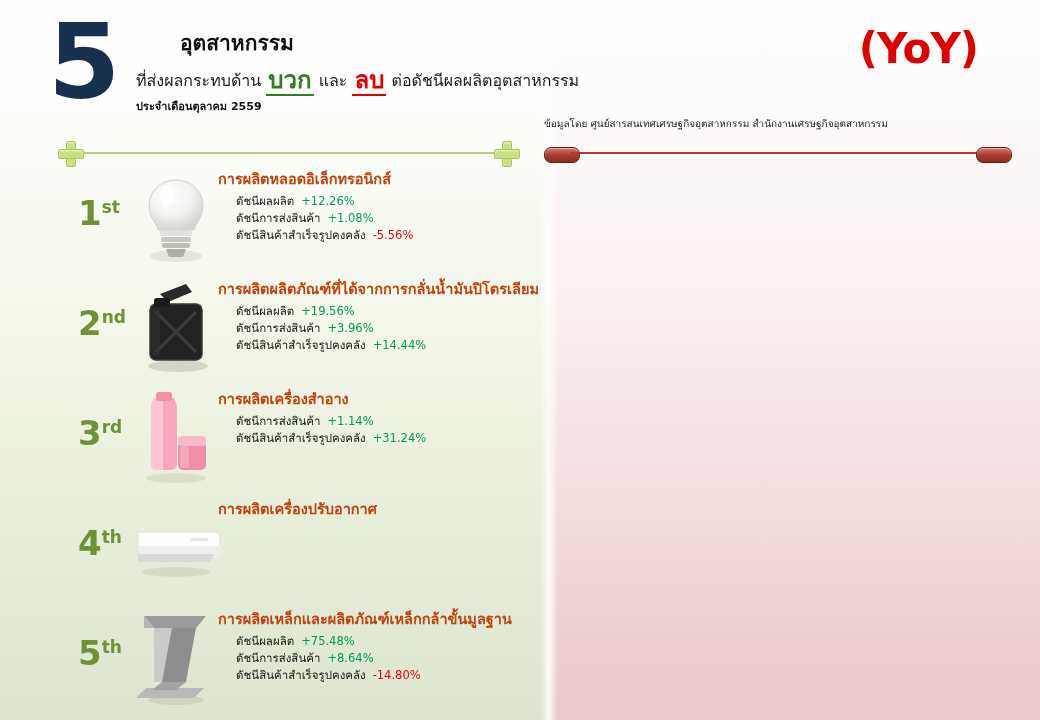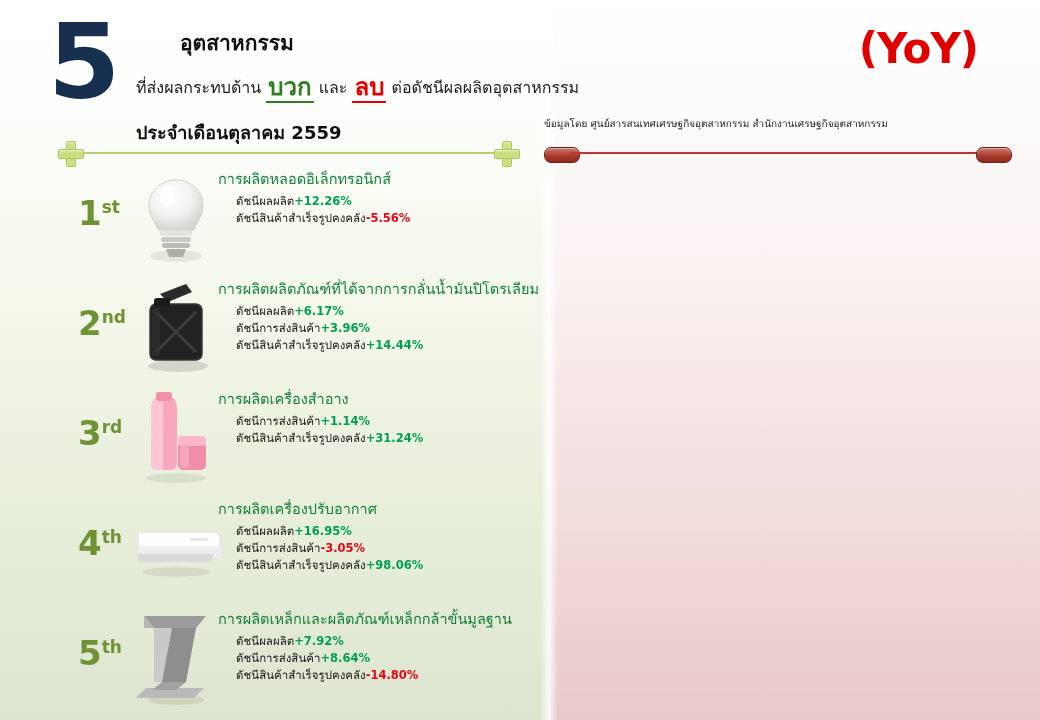--- a/index.html
+++ b/index.html
@@ -20,25 +20,25 @@
     background:linear-gradient(to right,rgba(255,255,255,0),rgba(255,255,255,.85),rgba(255,255,255,0));}
 
   
   .big-five{
     position:absolute;left:48px;top:10px;
     font-size:104px;line-height:104px;font-weight:bold;color:#17304f;
     letter-spacing:-3px;
   }
   .hdr{position:absolute;left:136px;top:30px;width:430px;color:#1a1a1a;}
   .hdr-line1{font-size:21px;font-weight:bold;line-height:26px;color:#111;margin-left:44px;}
-  .hdr-line2{font-size:16px;line-height:30px;margin-top:16px;white-space:nowrap;}
+  .hdr-line2{font-size:16px;line-height:30px;margin-top:9px;white-space:nowrap;}
   .hdr-line2 .kw{font-size:24px;font-weight:bold;vertical-align:-2px;padding:0 2px;}
   .kw-pos{color:#2e7d1e;border-bottom:2px solid #2e7d1e;}
   .kw-neg{color:#e00000;border-bottom:2px solid #e00000;}
-  .hdr-line3{font-size:18px;font-weight:bold;margin-top:15px;color:#111;}
+  .hdr-line3{font-size:11px;font-weight:bold;margin-top:1px;color:#111;}
   .yoy{position:absolute;right:62px;top:24px;font-size:42px;font-weight:bold;color:#e00000;
        letter-spacing:-1px;}
   .source{position:absolute;left:544px;top:116px;font-size:10px;color:#1a1a1a;white-space:nowrap;}
 
   
   .divider{position:absolute;height:30px;}
   .div-left{left:58px;top:138px;width:462px;}
   .div-right{left:544px;top:138px;width:468px;}
   .rule{position:absolute;top:14px;height:2px;}
   .rule-g{left:26px;right:26px;background:#b3d171;}
@@ -58,26 +58,26 @@
   
   .col{position:absolute;top:162px;}
   .col-left{left:0;width:548px;}
   .col-right{left:548px;width:492px;}
   .item{position:relative;height:110px;}
   .rank{position:absolute;left:78px;top:34px;font-size:34px;font-weight:bold;line-height:34px;}
   .rank sup{font-size:17px;font-weight:bold;vertical-align:super;line-height:0;}
   .col-left .rank{color:#6f9235;}
   .thumb{position:absolute;left:130px;top:6px;width:92px;height:98px;}
   .txt{position:absolute;left:218px;top:8px;width:330px;}
-  .name{font-size:14.5px;font-weight:normal;color:#15803d;line-height:18px;white-space:nowrap;}
+  .name{font-size:14.5px;font-weight:bold;color:#c2410c;line-height:18px;white-space:nowrap;}
   .metrics{margin-top:5px;}
   .metric{font-size:11.5px;color:#1a1a1a;line-height:17px;white-space:nowrap;}
   .col-left .metric{padding-left:18px;}
   .metric .lbl{display:inline-block;}
-  .metric .val{font-weight:bold;}
+  .metric .val{font-weight:normal;padding-left:7px;}
   .pos{color:#00a050;}
   .neg{color:#e30613;}
 
   
   .icon{width:100%;height:100%;display:block;}
 </style>
 </head>
 <body>
 
 <div id="root">
@@ -132,41 +132,42 @@
             <rect x="31" y="69" width="30" height="5" rx="2" fill="#c9c9c4"></rect>
             <rect x="32" y="75" width="28" height="5" rx="2" fill="#bdbdb8"></rect>
             <path d="M36 81h20l-3 8H39z" fill="#b0b0ab"></path>
             <ellipse cx="37" cy="28" rx="7" ry="11" fill="#fff" opacity=".85"></ellipse>
           </svg>
         </div>
         <div class="txt">
           <div class="name">การผลิตหลอดอิเล็กทรอนิกส์</div>
           <div class="metrics">
             <div class="metric"><span class="lbl">ดัชนีผลผลิต</span><span class="val pos">+12.26%</span></div>
+            <div class="metric"><span class="lbl">ดัชนีการส่งสินค้า</span><span class="val pos">+1.08%</span></div>
             <div class="metric"><span class="lbl">ดัชนีสินค้าสำเร็จรูปคงคลัง</span><span class="val neg">-5.56%</span></div>
           </div>
         </div>
       </div>
       <div class="item">
         <div class="rank"><span>2</span><sup>nd</sup></div>
         <div class="thumb">
           <svg class="icon" viewBox="0 0 92 98">
             <ellipse cx="48" cy="88" rx="30" ry="6" fill="#000" opacity=".12"></ellipse>
             <path d="M30 16l26-10 6 8-24 10z" fill="#2b2b2b"></path>
             <rect x="20" y="26" width="52" height="56" rx="6" fill="#222"></rect>
             <rect x="20" y="26" width="52" height="56" rx="6" fill="none" stroke="#3a3a3a" stroke-width="1.5"></rect>
             <path d="M26 34l40 40M66 34L26 74" stroke="#3c3c3c" stroke-width="3" fill="none"></path>
             <rect x="24" y="20" width="16" height="9" rx="3" fill="#1b1b1b"></rect>
             <rect x="22" y="30" width="8" height="48" rx="4" fill="#333" opacity=".55"></rect>
           </svg>
         </div>
         <div class="txt">
           <div class="name">การผลิตผลิตภัณฑ์ที่ได้จากการกลั่นน้ำมันปิโตรเลียม</div>
           <div class="metrics">
-            <div class="metric"><span class="lbl">ดัชนีผลผลิต</span><span class="val pos">+6.17%</span></div>
+            <div class="metric"><span class="lbl">ดัชนีผลผลิต</span><span class="val pos">+19.56%</span></div>
             <div class="metric"><span class="lbl">ดัชนีการส่งสินค้า</span><span class="val pos">+3.96%</span></div>
             <div class="metric"><span class="lbl">ดัชนีสินค้าสำเร็จรูปคงคลัง</span><span class="val pos">+14.44%</span></div>
           </div>
         </div>
       </div>
       <div class="item">
         <div class="rank"><span>3</span><sup>rd</sup></div>
         <div class="thumb">
           <svg class="icon" viewBox="0 0 92 98">
             <ellipse cx="46" cy="90" rx="30" ry="5" fill="#000" opacity=".07"></ellipse>
@@ -192,44 +193,39 @@
           <svg class="icon" viewBox="0 0 92 98">
             <ellipse cx="46" cy="74" rx="34" ry="5" fill="#000" opacity=".07"></ellipse>
             <path d="M8 34h76a6 6 0 0 1 6 6v14a6 6 0 0 1-6 6H8z" fill="#fdfdfd" stroke="#dcdcdc" stroke-width="1"></path>
             <path d="M8 48h82a6 6 0 0 1-6 12H8z" fill="#ededed"></path>
             <path d="M8 56h76l-4 8H8z" fill="#d9d9d9"></path>
             <rect x="60" y="40" width="18" height="3" rx="1.5" fill="#e6e6e6"></rect>
           </svg>
         </div>
         <div class="txt">
           <div class="name">การผลิตเครื่องปรับอากาศ</div>
-          <div class="metrics">
-            <div class="metric"><span class="lbl">ดัชนีผลผลิต</span><span class="val pos">+16.95%</span></div>
-            <div class="metric"><span class="lbl">ดัชนีการส่งสินค้า</span><span class="val neg">-3.05%</span></div>
-            <div class="metric"><span class="lbl">ดัชนีสินค้าสำเร็จรูปคงคลัง</span><span class="val pos">+98.06%</span></div>
-          </div>
         </div>
       </div>
       <div class="item">
         <div class="rank"><span>5</span><sup>th</sup></div>
         <div class="thumb">
           <svg class="icon" viewBox="0 0 92 98">
             <ellipse cx="46" cy="92" rx="28" ry="5" fill="#000" opacity=".08"></ellipse>
             <path d="M14 8h62l-10 12H24z" fill="#9b9b9b"></path>
             <path d="M24 20h18v54H24z" fill="#c9c9c9"></path>
             <path d="M42 20h24l-10 54H32z" fill="#8e8e8e"></path>
             <path d="M14 8v12l10 0z" fill="#b5b5b5"></path>
             <path d="M16 80h58l-10 10H6z" fill="#b9b9b9"></path>
             <path d="M32 74h24l-10 8H22z" fill="#a3a3a3"></path>
           </svg>
         </div>
         <div class="txt">
           <div class="name">การผลิตเหล็กและผลิตภัณฑ์เหล็กกล้าขั้นมูลฐาน</div>
           <div class="metrics">
-            <div class="metric"><span class="lbl">ดัชนีผลผลิต</span><span class="val pos">+7.92%</span></div>
+            <div class="metric"><span class="lbl">ดัชนีผลผลิต</span><span class="val pos">+75.48%</span></div>
             <div class="metric"><span class="lbl">ดัชนีการส่งสินค้า</span><span class="val pos">+8.64%</span></div>
             <div class="metric"><span class="lbl">ดัชนีสินค้าสำเร็จรูปคงคลัง</span><span class="val neg">-14.80%</span></div>
           </div>
         </div>
       </div>
     </div>
   <div class="col col-right" id="col-right">
       <div class="item"></div>
       <div class="item"></div>
       <div class="item"></div>

